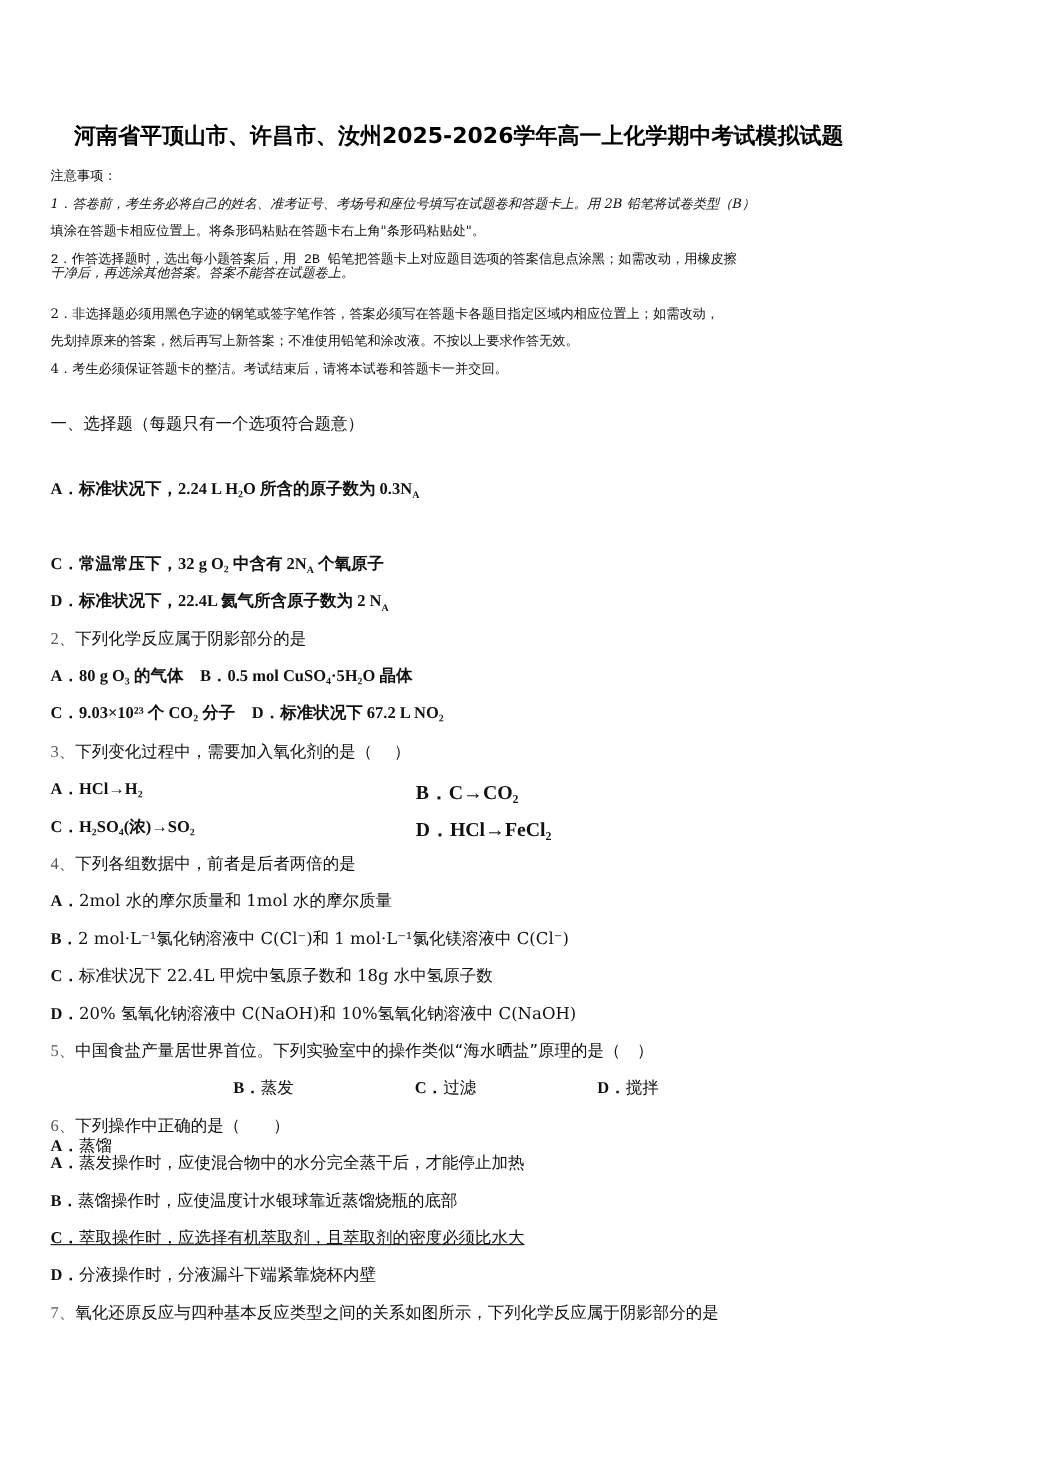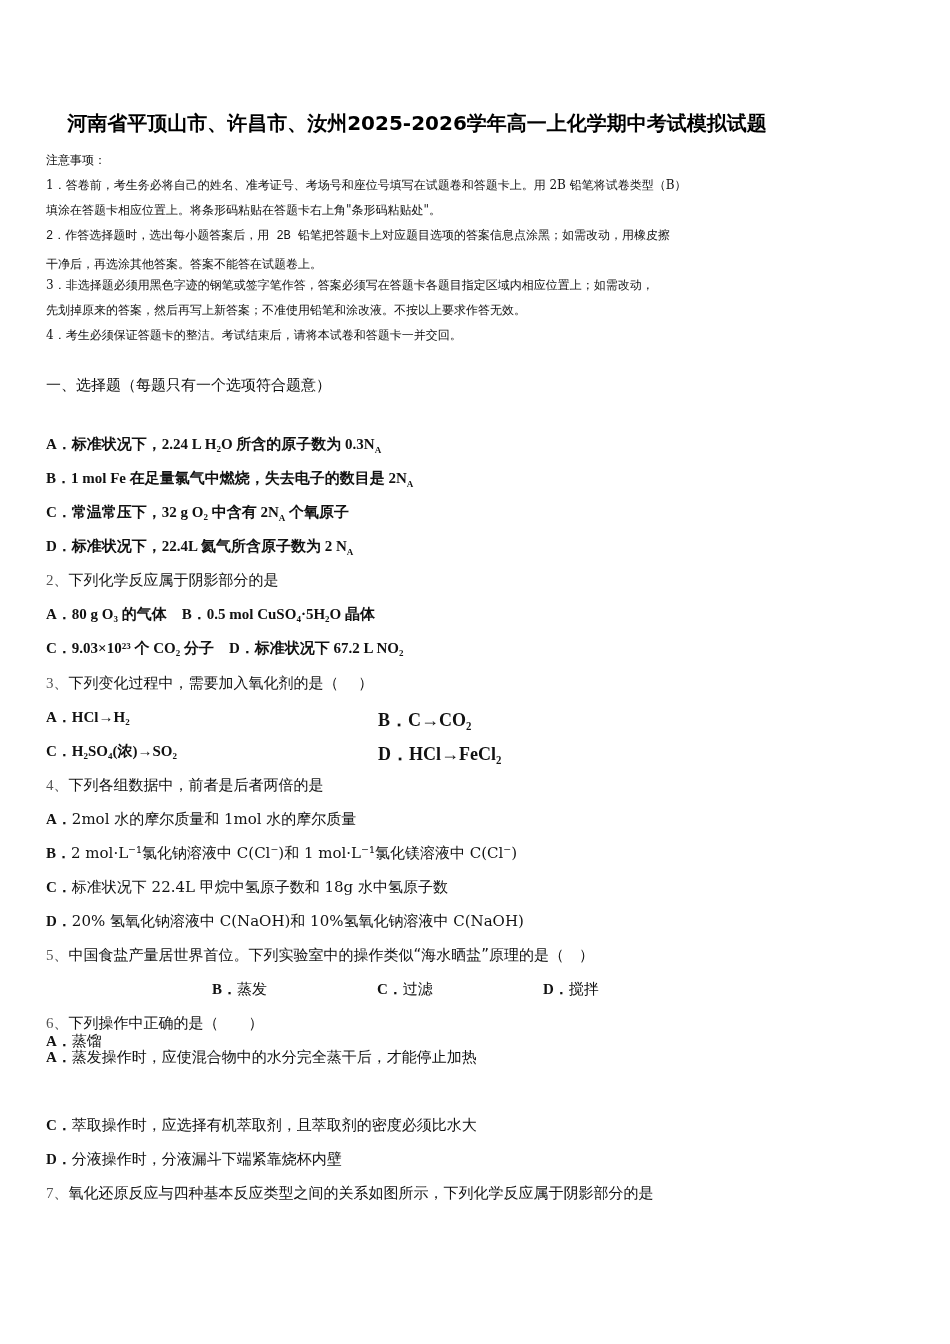--- a/index.html
+++ b/index.html
@@ -24,32 +24,31 @@
   .mono { font-family: "DejaVu Serif", serif; }
 </style>
 </head>
 <body>
 
 <div class="page">
 
   <div class="title">河南省平顶山市、许昌市、汝州2025-2026学年高一上化学期中考试模拟试题</div>
 
   <div class="line notice" style="top:152px;">注意事项：</div>
-  <div class="line notice" style="top:177px;">1．答卷前，考生务必将自己的姓名、准考证号、考场号和座位号填写在试题卷和答题卡上。用 2B 铅笔将试卷类型（B）</div>
+  <div class="line notice" style="top:177px;font-style:italic;">1．答卷前，考生务必将自己的姓名、准考证号、考场号和座位号填写在试题卷和答题卡上。用 2B 铅笔将试卷类型（B）</div>
   <div class="line notice" style="top:202px;">填涂在答题卡相应位置上。将条形码粘贴在答题卡右上角"条形码粘贴处"。</div>
   <div class="line notice" style="top:227px;font-family:Liberation Mono, monospace;">2．作答选择题时，选出每小题答案后，用 2B 铅笔把答题卡上对应题目选项的答案信息点涂黑；如需改动，用橡皮擦</div>
-  <div class="line notice" style="top:256px;">干净后，再选涂其他答案。答案不能答在试题卷上。</div>
-  <div class="line notice" style="top:277px;">3．非选择题必须用黑色字迹的钢笔或签字笔作答，答案必须写在答题卡各题目指定区域内相应位置上；如需改动，</div>
+  <div class="line notice" style="top:240px;font-style:italic;">干净后，再选涂其他答案。答案不能答在试题卷上。</div>
+  <div class="line notice" style="top:277px;">2．非选择题必须用黑色字迹的钢笔或签字笔作答，答案必须写在答题卡各题目指定区域内相应位置上；如需改动，</div>
   <div class="line notice" style="top:302px;">先划掉原来的答案，然后再写上新答案；不准使用铅笔和涂改液。不按以上要求作答无效。</div>
   <div class="line notice" style="top:327px;">4．考生必须保证答题卡的整洁。考试结束后，请将本试卷和答题卡一并交回。</div>
 
   <div class="line q" style="top:376px;">一、选择题（每题只有一个选项符合题意）</div>
 
   <div class="line opt-bold" style="top:435px;"><span>A．</span><span>标准状况下，2.24 L H₂O 所含的原子数为 0.3N<sub>A</sub></span></div>
-  <div class="line opt-bold" style="top:469px;"><span>B．</span><span>1 mol Fe 在足量氯气中燃烧，失去电子的数目是 2N<sub>A</sub></span></div>
   <div class="line opt-bold" style="top:503px;"><span>C．</span><span>常温常压下，32 g O₂ 中含有 2N<sub>A</sub> 个氧原子</span></div>
   <div class="line opt-bold" style="top:537px;"><span>D．</span><span>标准状况下，22.4L 氦气所含原子数为 2 N<sub>A</sub></span></div>
 
   <div class="line q" style="top:571px;"><span class="qnum">2、</span><span>下列化学反应属于阴影部分的是</span></div>
   <div class="line opt-bold" style="top:605px;">
     <span>A．</span><span>80 g O₃ 的气体</span>　<span>B．</span><span>0.5 mol CuSO₄·5H₂O 晶体</span>
   </div>
   <div class="line opt-bold" style="top:639px;">
     <span>C．</span><span>9.03×10²³ 个 CO₂ 分子</span>　<span>D．</span><span>标准状况下 67.2 L NO₂</span>
   </div>
@@ -67,18 +66,19 @@
   <div class="line" style="top:912px;"><span class="opt-label">D．</span><span class="mono">20% 氢氧化钠溶液中 C(NaOH)和 10%氢氧化钠溶液中 C(NaOH)</span></div>
 
   <div class="line q" style="top:946px;"><span class="qnum">5、</span><span>中国食盐产量居世界首位。下列实验室中的操作类似“海水晒盐”原理的是（　）</span></div>
   <div class="line" style="top:1032px; left:46px;"><span class="opt-label">A．</span><span>蒸馏</span></div>
   <div class="line" style="top:980px; left:212px;"><span class="opt-label">B．</span><span>蒸发</span></div>
   <div class="line" style="top:980px; left:377px;"><span class="opt-label">C．</span><span>过滤</span></div>
   <div class="line" style="top:980px; left:543px;"><span class="opt-label">D．</span><span>搅拌</span></div>
 
   <div class="line q" style="top:1014px;"><span class="qnum">6、</span><span>下列操作中正确的是（　　）</span></div>
   <div class="line" style="top:1048px;"><span class="opt-label">A．</span><span>蒸发操作时，应使混合物中的水分完全蒸干后，才能停止加热</span></div>
-  <div class="line" style="top:1116px;"><span class="opt-label">C．</span><span>萃取操作时，应选择有机萃取剂，且萃取剂的密度必须比水大</span></div>
+  <div class="line" style="top:1082px;"><span class="opt-label">B．</span><span>蒸馏操作时，应使温度计水银球靠近蒸馏烧瓶的底部</span></div>
+  <div class="line" style="top:1116px;text-decoration:underline;"><span class="opt-label">C．</span><span>萃取操作时，应选择有机萃取剂，且萃取剂的密度必须比水大</span></div>
   <div class="line" style="top:1150px;"><span class="opt-label">D．</span><span>分液操作时，分液漏斗下端紧靠烧杯内壁</span></div>
 
   <div class="line q" style="top:1184px;"><span class="qnum">7、</span><span>氧化还原反应与四种基本反应类型之间的关系如图所示，下列化学反应属于阴影部分的是</span></div>
 
 </div>
 
 </body></html>

